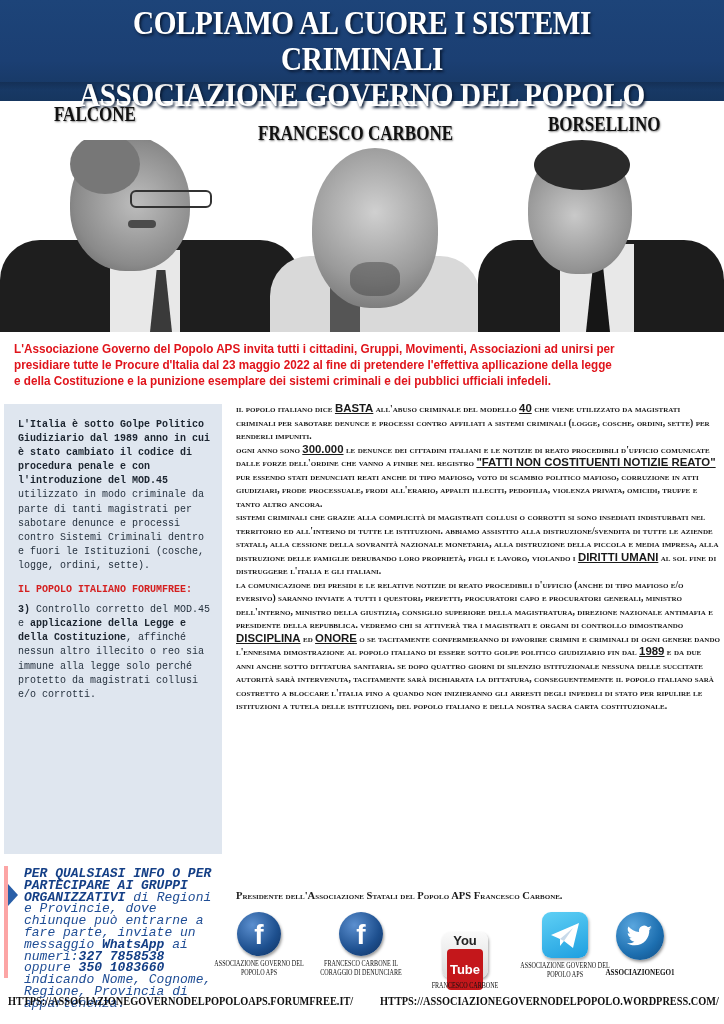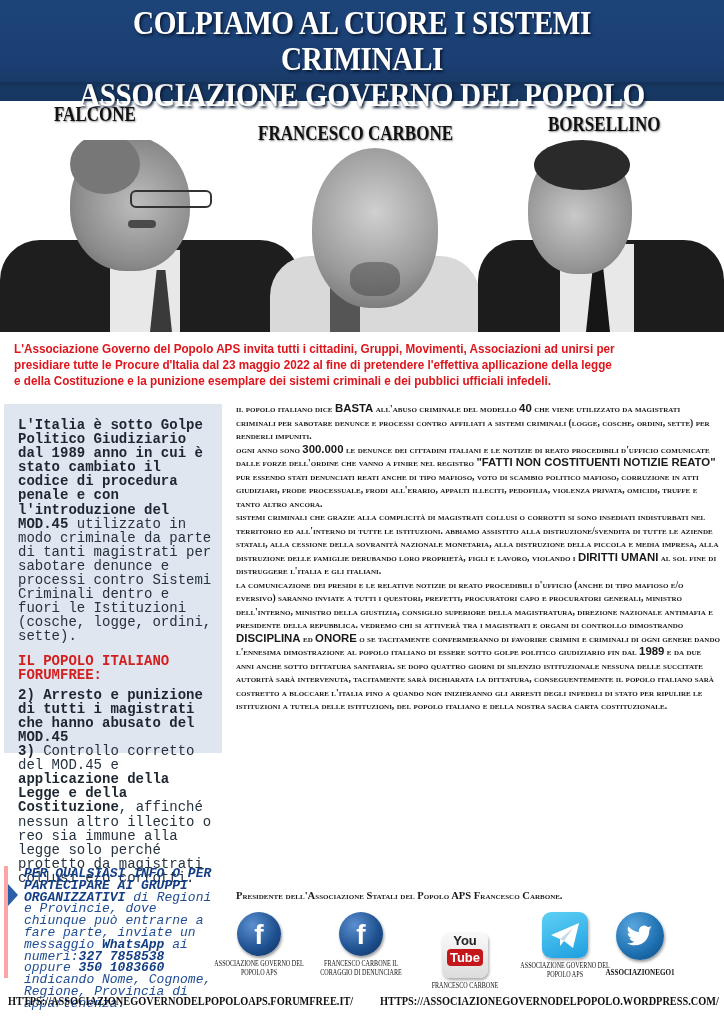--- a/index.html
+++ b/index.html
@@ -34,23 +34,23 @@
   .tie { position: absolute; background: #2a2a2a; clip-path: polygon(30% 0, 70% 0, 100% 100%, 0 100%); }
 
   .intro {
     position: absolute; left: 14px; top: 341px; width: 700px;
     color: #e0141b; font-weight: bold; font-size: 12.6px; line-height: 16px;
     transform: scaleX(0.93); transform-origin: left;
     white-space: nowrap;
   }
 
   .left-box {
-    position: absolute; left: 4px; top: 404px; width: 218px; height: 349px;
+    position: absolute; left: 4px; top: 404px; width: 218px; height: 450px;
     background: #dfe6ef; padding: 14px 6px 0 14px;
-    font-family: "Liberation Mono", monospace; font-size: 14px; line-height: 14.1px; color: #26323f;
+    font-family: "Liberation Mono", monospace; font-size: 10px; line-height: 14.1px; color: #26323f;
   }
   .left-box b { color: #1c2530; }
   .left-box .red { color: #d41f1f; font-weight: bold; margin-top: 10px; }
   .left-box p { margin: 0; }
   .gap { height: 6px; }
 
   .info-box {
     position: absolute; left: 4px; top: 866px; width: 218px; height: 112px;
     border-left: 4px solid #fca5a5; padding: 2px 4px 0 16px;
     font-family: "Liberation Mono", monospace; font-size: 13px; line-height: 11.8px; color: #1f4d95; font-style: italic;
@@ -58,42 +58,42 @@
   .info-box b { color: #143f86; }
   .info-arrow { position: absolute; left: 0; top: 18px; width: 0; height: 0;
     border-top: 11px solid transparent; border-bottom: 11px solid transparent; border-left: 10px solid #2a5fa8; }
 
   .main-text {
     position: absolute; left: 236px; top: 402px; width: 484px;
     font-family: "Liberation Serif", serif; font-weight: bold; font-size: 9.6px; line-height: 13.5px;
     font-variant: small-caps; color: #1a1a1a; text-transform: lowercase;
   }
   .main-text p { margin: 0; }
-  .main-text .big { text-transform: none; font-variant: normal; font-family: "Liberation Sans", sans-serif; font-size: 11.4px; }
+  .main-text .big { text-transform: none; font-variant: normal; font-family: "Liberation Sans", sans-serif; font-size: 11.4px; text-decoration: underline; }
   .president {
     position: absolute; left: 236px; top: 890px; width: 484px;
     font-family: "Liberation Serif", serif; font-weight: bold; font-size: 10.6px;
     font-variant: small-caps; color: #1a1a1a;
   }
 
   .social { position: absolute; top: 912px; width: 110px; text-align: center; }
   .social .icon { margin: 0 auto; }
   .social .cap {
     display: block; margin-top: 4px; font-family: "Liberation Serif", serif; font-size: 7.2px;
     line-height: 9px; color: #111; transform: scaleX(0.85); text-transform: uppercase;
   }
   .fb-icon { width: 44px; height: 44px; border-radius: 50%;
     background: radial-gradient(circle at 35% 30%, #5b8fcf, #1d4f8e 60%, #0f2f5c);
     box-shadow: 1px 2px 3px #999; color: #fff; font-family: "Liberation Sans", sans-serif;
     font-weight: bold; font-size: 28px; line-height: 46px; text-align: center; }
   .yt-icon { width: 46px; height: 46px; border-radius: 8px; background: linear-gradient(#fafafa,#dcdcdc);
     box-shadow: 1px 2px 3px #aaa; text-align: center; padding-top: 2px; }
   .yt-you { font-family: "Liberation Sans", sans-serif; font-weight: bold; font-size: 13px; line-height: 14px; color: #222; }
   .yt-tube { display: inline-block; margin-top: 1px; background: #c4171b; color: #fff; border-radius: 4px;
-    font-family: "Liberation Sans", sans-serif; font-weight: bold; font-size: 13px; line-height: 17px; padding: 0 3px; }
+    font-family: "Liberation Sans", sans-serif; font-weight: bold; font-size: 13px; line-height: 17px; padding: 12px 3px; }
   .tg-icon { width: 46px; height: 46px; border-radius: 9px; background: linear-gradient(160deg,#5fd0f5,#1e9fe0);
     box-shadow: 1px 2px 3px #aaa; position: relative; }
   .tw-icon { width: 48px; height: 48px; border-radius: 50%;
     background: radial-gradient(circle at 35% 30%, #5aa6de, #1d6fb0 60%, #114a80); box-shadow: 1px 2px 3px #999;
     position: relative; }
 
   .footer-url {
     position: absolute; top: 994px; font-family: "Liberation Serif", serif; font-weight: bold;
     font-size: 12px; color: #111; transform: scaleX(0.86); transform-origin: left; white-space: nowrap;
   }
@@ -142,21 +142,20 @@
 <div class="intro">
   <div>L'Associazione Governo del Popolo APS invita tutti i cittadini, Gruppi, Movimenti, Associazioni ad unirsi per</div>
   <div>presidiare tutte le Procure d'Italia dal 23 maggio 2022 al fine di pretendere l'effettiva apllicazione della legge</div>
   <div>e della Costituzione e la punizione esemplare dei sistemi criminali e dei pubblici ufficiali infedeli.</div>
 </div>
 
 <div class="left-box">
   <p><b>L'Italia è sotto Golpe Politico Giudiziario dal 1989 anno in cui è stato cambiato il codice di procedura penale e con l'introduzione del MOD.45</b><span> utilizzato in modo criminale da parte di tanti magistrati per sabotare denunce e processi contro Sistemi Criminali dentro e fuori le Istituzioni (cosche, logge, ordini, sette).</span></p>
   <p class="red">IL POPOLO ITALIANO FORUMFREE:</p>
   <div class="gap"></div>
-  <p><b>2) Arresto e punizione di tutti i magistrati che hanno abusato del MOD.45</b></p>
   <p><b>3)</b><span> Controllo corretto del MOD.45 e </span><b>applicazione della Legge e della Costituzione</b><span>, affinché nessun altro illecito o reo sia immune alla legge solo perché protetto da magistrati collusi e/o corrotti.</span></p>
 </div>
 
 <div class="info-box">
   <div class="info-arrow"></div>
   <b>PER QUALSIASI INFO O PER PARTECIPARE AI GRUPPI ORGANIZZATIVI</b><span> di Regioni e Provincie, dove chiunque può entrarne a fare parte, inviate un messaggio </span><b>WhatsApp</b><span> ai numeri:</span><b>327 7858538</b><span> oppure </span><b>350 1083660</b><span> indicando Nome, Cognome, Regione, Provincia di appartenenza.</span>
 </div>
 
 <div class="main-text">
   <p><span>Il popolo Italiano dice </span><span class="big">BASTA</span><span> all'abuso criminale del modello </span><span class="big">40</span><span> che viene utilizzato da magistrati criminali per sabotare denunce e processi contro affiliati a sistemi criminali (logge, cosche, ordini, sette) per renderli impuniti.</span></p>

